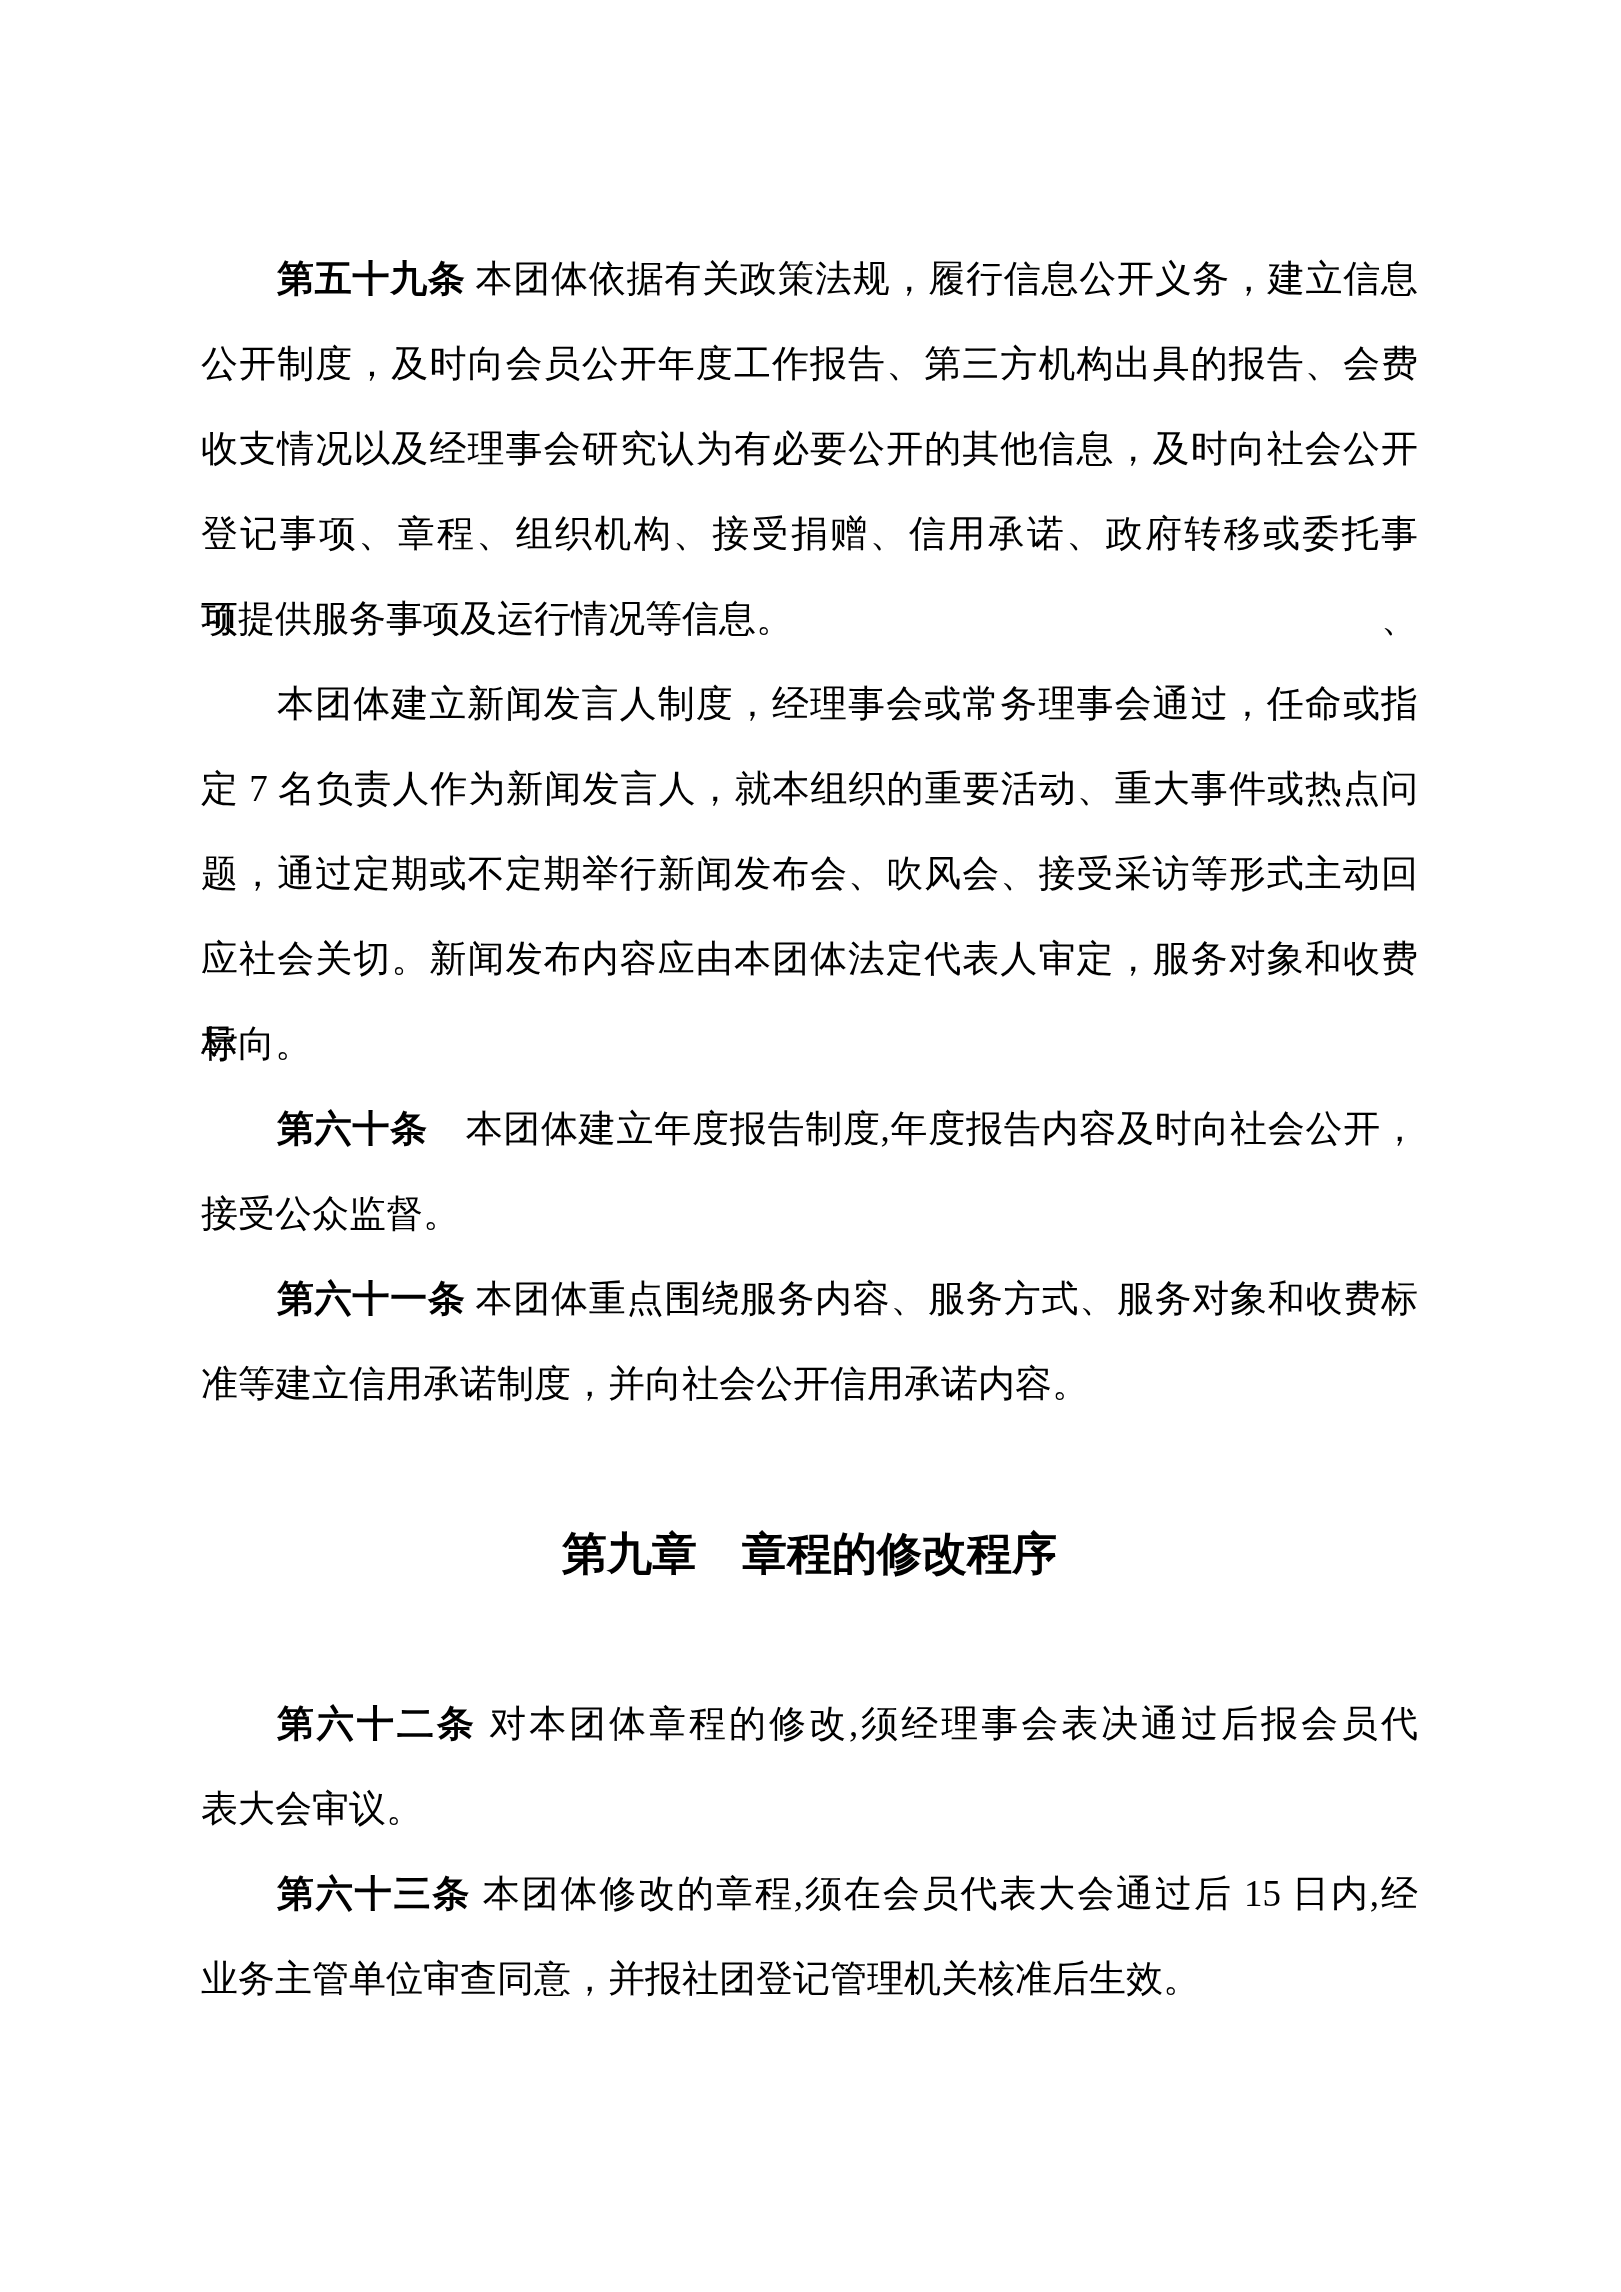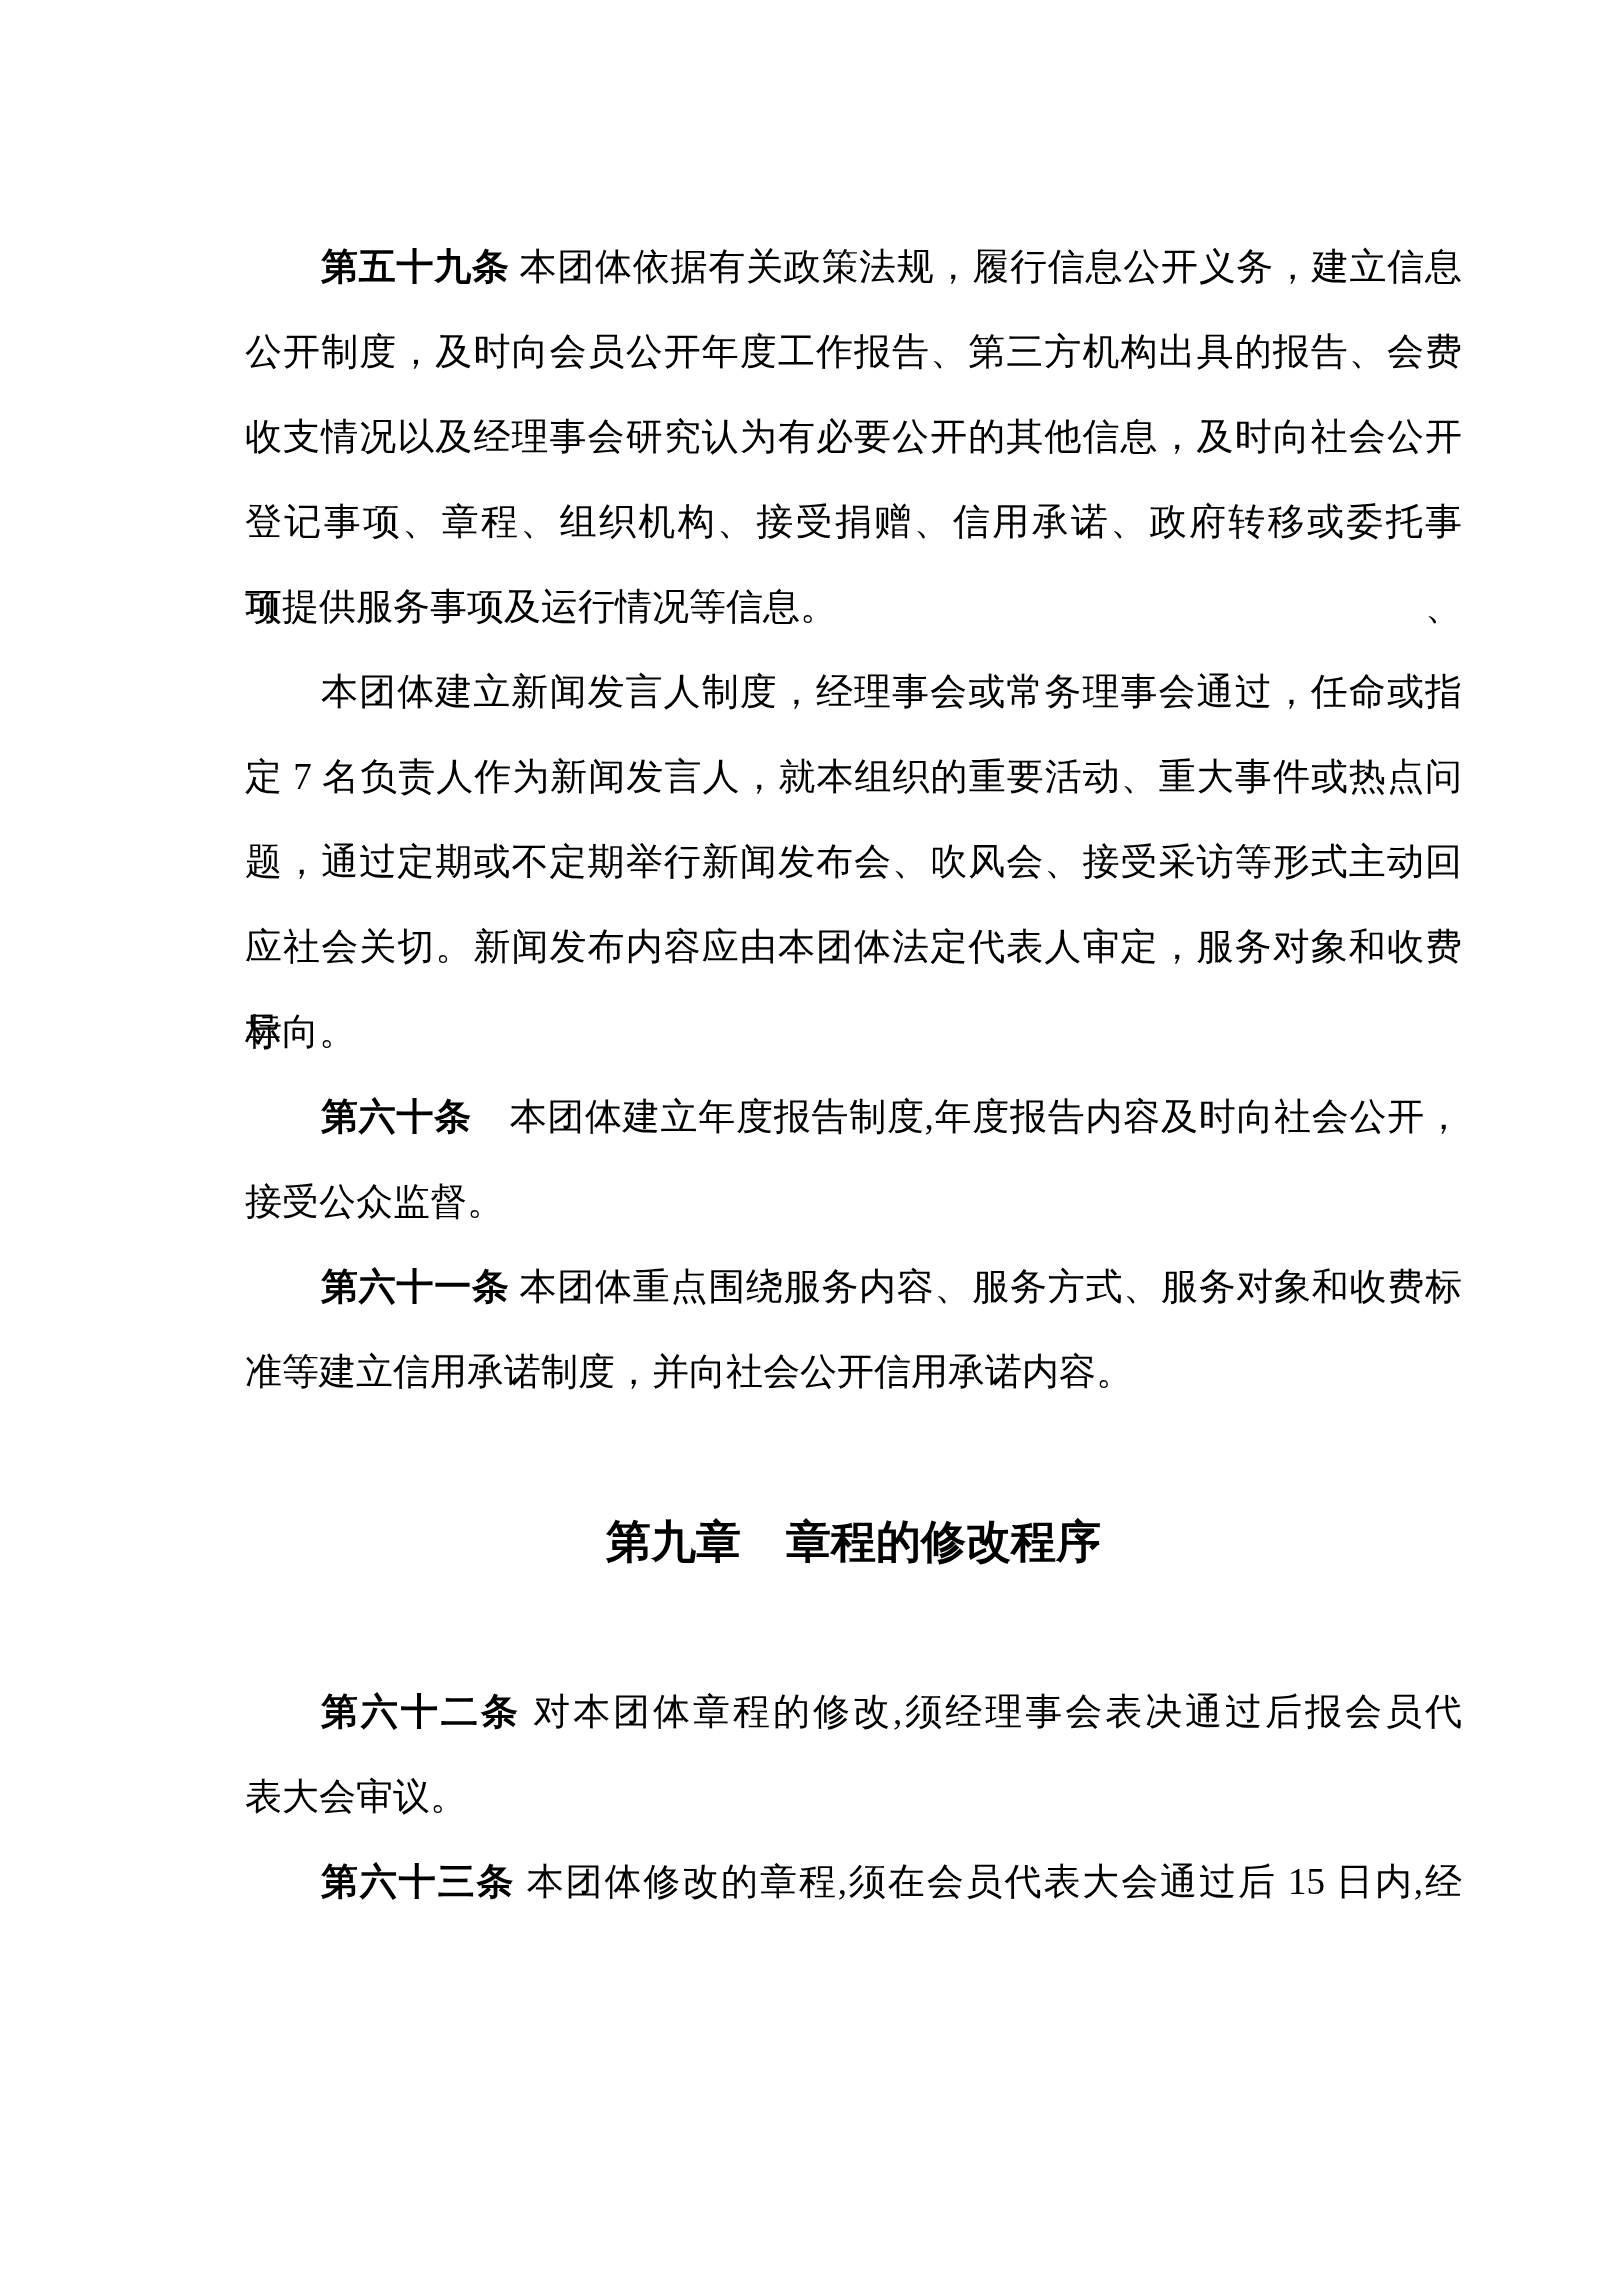--- a/index.html
+++ b/index.html
@@ -10,23 +10,22 @@
   .page {
     position: relative;
     width: 1621px;
     height: 2293px;
     background: #ffffff;
     overflow: hidden;
   }
   .text-column {
     position: absolute;
     left: 201px;
-    top: 224px;
+    top: 236px;
     width: 1217px;
-    margin-left: 44px;
   }
   .line {
     height: 85px;
     line-height: 85px;
     font-size: 37px;
     color: #000000;
     font-family: "Liberation Serif", "DejaVu Serif", serif;
     white-space: normal;
     overflow: visible;
   }
@@ -72,15 +71,16 @@
       <div class="line fill indent"><span class="art">第六十条</span><span>　本团体建立年度报告制度,年度报告内容及时向社会公开，</span></div>
       <div class="line lastline"><span>接受公众监督。</span></div>
       <div class="line fill indent"><span class="art">第六十一条</span><span> 本团体重点围绕服务内容、服务方式、服务对象和收费标</span></div>
       <div class="line lastline"><span>准等建立信用承诺制度，并向社会公开信用承诺内容。</span></div>
       <div class="line blank"></div>
       <div class="line heading"><span>第九章　章程的修改程序</span></div>
       <div class="line blank"></div>
       <div class="line fill indent"><span class="art">第六十二条</span><span> 对本团体章程的修改,须经理事会表决通过后报会员代</span></div>
       <div class="line lastline"><span>表大会审议。</span></div>
       <div class="line fill indent"><span class="art">第六十三条</span><span> 本团体修改的章程,须在会员代表大会通过后 15 日内,经</span></div>
+      <div class="line lastline"><span>业务主管单位审查同意，并报社团登记管理机关核准后生效。</span></div>
     </div>
 </div>
 
 
 </body></html>

